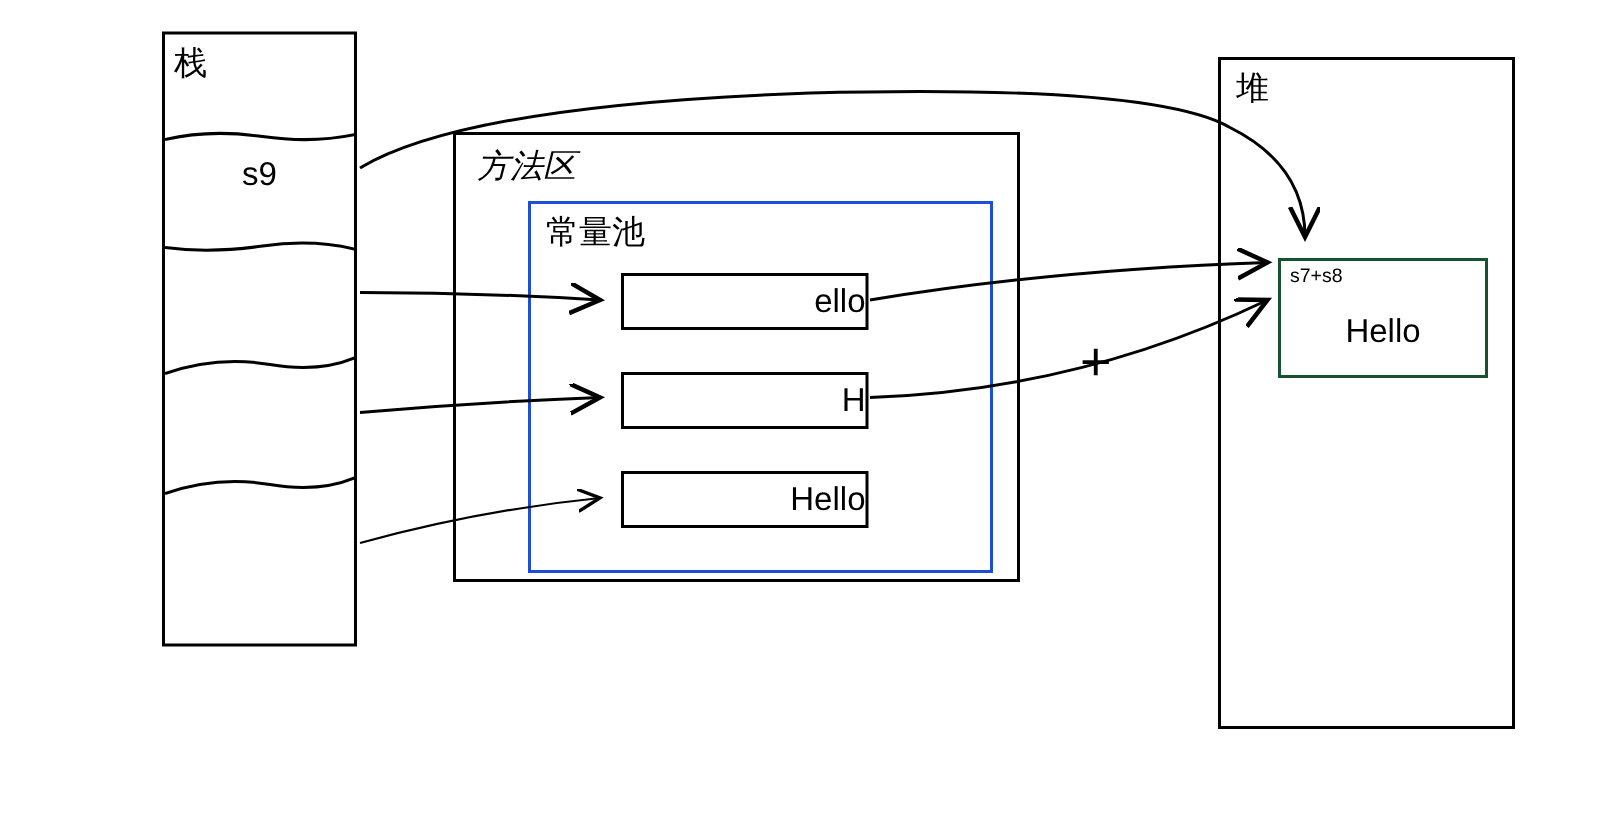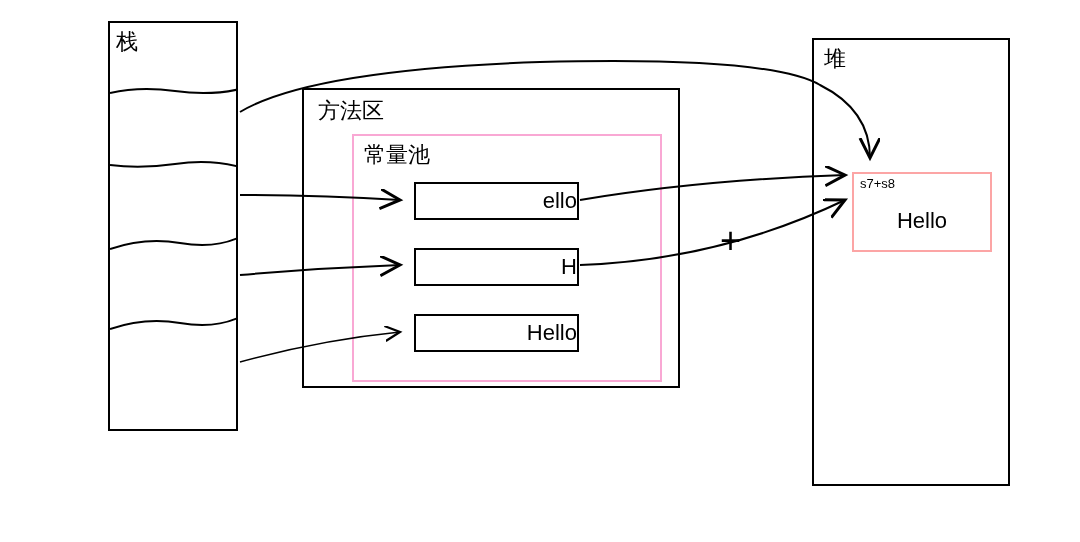--- a/index.html
+++ b/index.html
@@ -39,28 +39,29 @@
       left: 302px;
       top: 88px;
       width: 378px;
       height: 300px;
       border: 2px solid #000;
     }
     .method-title {
       position: absolute;
       left: 14px;
       top: 6px;
+      font-style: italic;
     }
     .constant-pool {
       position: absolute;
       left: 48px;
       top: 44px;
       width: 310px;
       height: 248px;
-      border: 2px solid #f9a8d4;
+      border: 2px solid #1d4ed8;
     }
     .constant-title {
       position: absolute;
       left: 10px;
       top: 4px;
     }
     .pool-item {
       position: absolute;
       border: 2px solid #000;
       text-align: right;
@@ -80,21 +81,21 @@
       position: absolute;
       left: 10px;
       top: 4px;
     }
     .heap-obj {
       position: absolute;
       left: 38px;
       top: 132px;
       width: 140px;
       height: 80px;
-      border: 2px solid #fca5a5;
+      border: 2px solid #14532d;
     }
     .heap-obj-title {
       position: absolute;
       left: 6px;
       top: 2px;
       font-size: 13px;
     }
     .heap-obj-value {
       position: absolute;
       width: 100%;
@@ -118,20 +119,21 @@
     }
   </style>
 </head>
 <body>
 
 <div class="stack-container">
   <span class="stack-title">栈</span>
   <svg class="wavy-line" style="top:58px" width="130" height="20">
       <path d="M0,12 Q30,5 65,10 T130,8" stroke="#000" stroke-width="2" fill="none"></path>
     </svg>
+  <div class="stack-cell" style="top:80px">s9</div>
   <svg class="wavy-line" style="top:132px" width="130" height="20">
       <path d="M0,10 Q30,14 65,9 T130,12" stroke="#000" stroke-width="2" fill="none"></path>
     </svg>
   <svg class="wavy-line" style="top:206px" width="130" height="28">
       <path d="M0,20 Q35,8 70,14 T130,8" stroke="#000" stroke-width="2" fill="none"></path>
     </svg>
   <svg class="wavy-line" style="top:288px" width="130" height="26">
       <path d="M0,18 Q35,6 70,12 T130,6" stroke="#000" stroke-width="2" fill="none"></path>
     </svg>
 </div>

